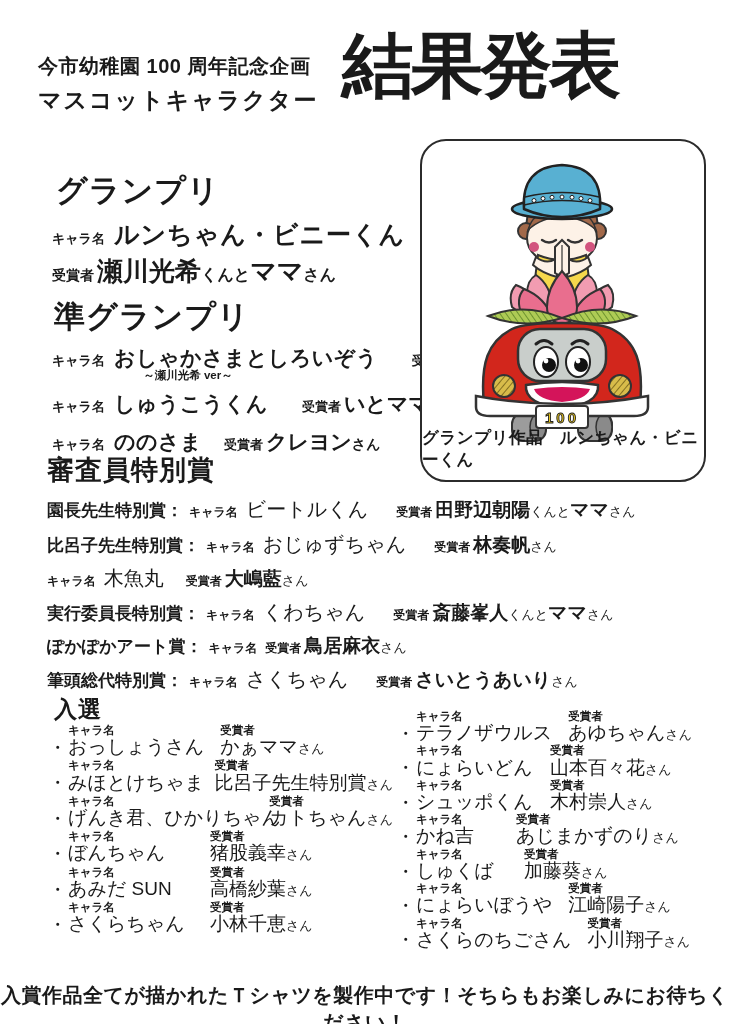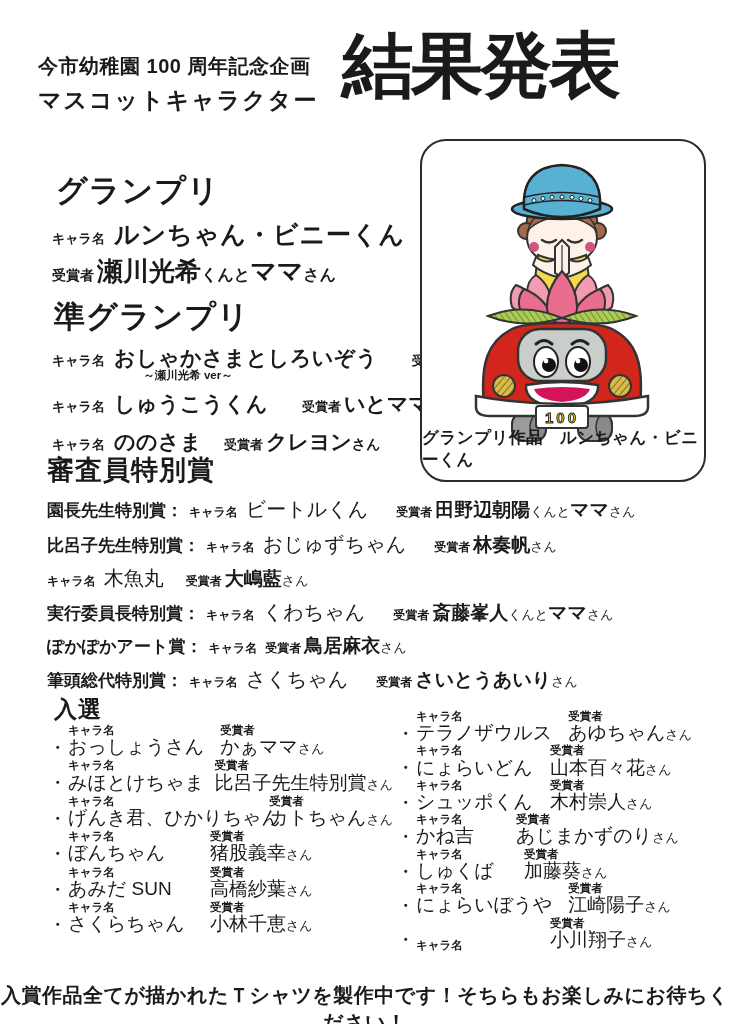--- a/index.html
+++ b/index.html
@@ -300,20 +300,21 @@
         </div>
       <div class="ecol">
           <span class="mini">受賞者</span>
           <span class="ename"><span>江崎陽子</span><span class="esuf">さん</span></span>
         </div>
     </div>
     <div class="entry">
       <span class="bullet">・</span>
       <div class="ecol c1">
           <span class="mini">キャラ名</span>
+          <span class="ename">さくらのちごさん</span>
         </div>
       <div class="ecol">
           <span class="mini">受賞者</span>
           <span class="ename"><span>小川翔子</span><span class="esuf">さん</span></span>
         </div>
     </div>
   </div>
 
   <div class="illus-box">
     <svg width="276" height="300" viewBox="0 0 276 300">

